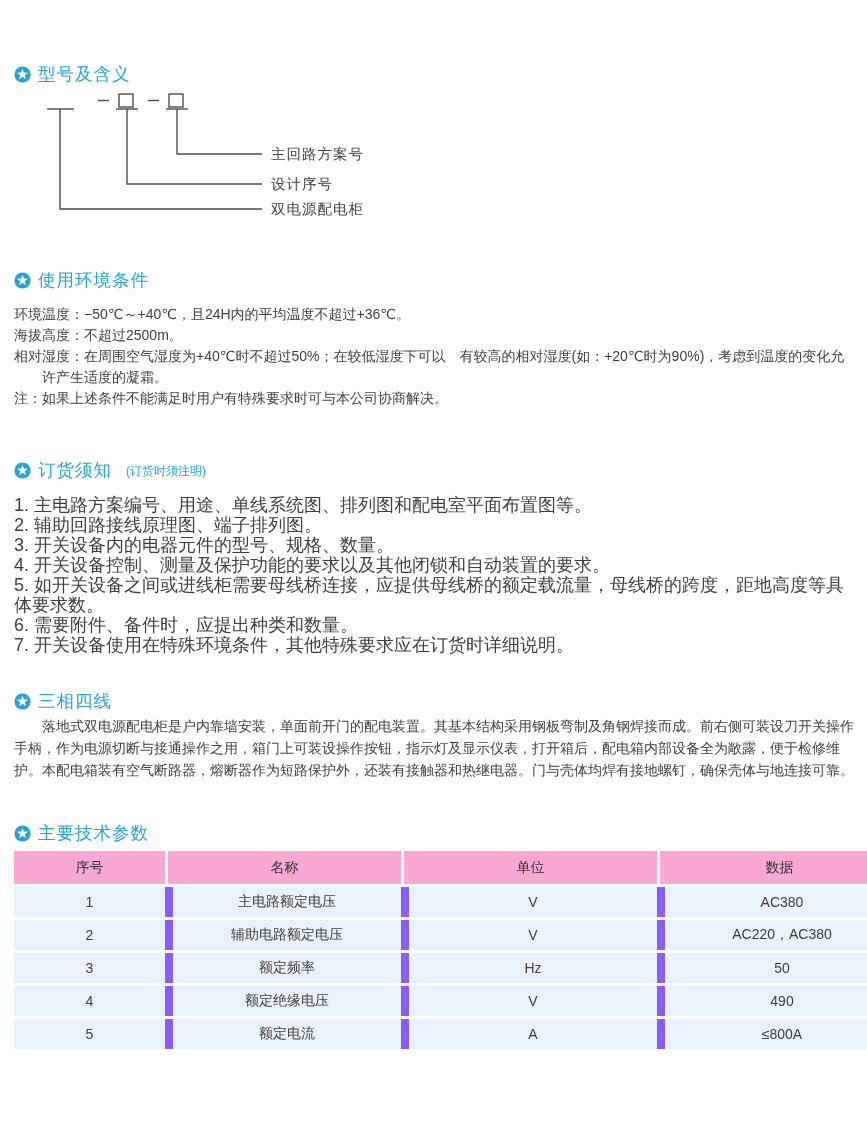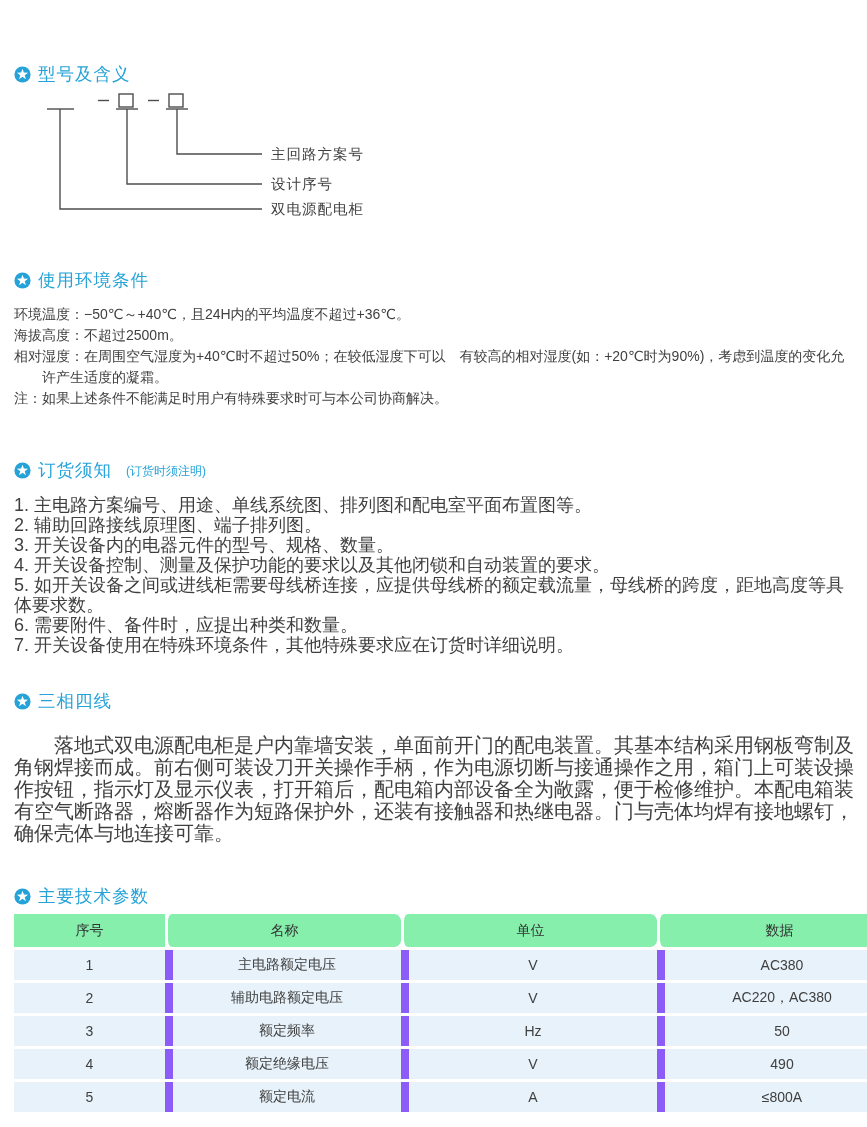--- a/index.html
+++ b/index.html
@@ -36,38 +36,38 @@
   .env-lines { margin-top: 12px; font-size: 14px; line-height: 21px; }
   .hang-2em { padding-left: 28px; text-indent: -28px; }
   .pad-2em { padding-left: 28px; }
 
   
   .sec-ordering { margin-top: 48px; }
   .order-items { margin-top: 12px; font-size: 18px; line-height: 20px; }
 
   
   .sec-structure { margin-top: 34px; }
-  .structure-body { margin-top: 21px; font-size: 20px; line-height: 22px; text-indent: 2em; }
+  .structure-body { margin-top: 2px; font-size: 14px; line-height: 22px; text-indent: 2em; }
 
   
   .sec-parameters { margin-top: 40px; }
   .param-table {
     margin-top: 3px; width: 841px; table-layout: fixed;
     border-collapse: separate; border-spacing: 0 3px;
     font-size: 14px;
   }
   .param-table th {
-    background: #86efac; height: 33px; font-weight: normal;
+    background: #f9a8d4; height: 33px; font-weight: normal;
     color: #333333; text-align: center; padding: 0;
   }
   .param-table td {
     background: #e7f2fa; height: 30px; text-align: center;
     color: #3f3f3f; padding: 0;
   }
-  .param-table th + th { border-left: 3px solid #ffffff; border-radius: 7px; }
+  .param-table th + th { border-left: 3px solid #ffffff; }
   .param-table td + td { border-left: 8px solid #8b5cf6; }
   .col-0 { width: 151px; } .col-1 { width: 236px; }
   .col-2 { width: 256px; } .col-3 { width: 242px; }
 </style>
 </head>
 <body>
 
 <div class="page">
 
 

